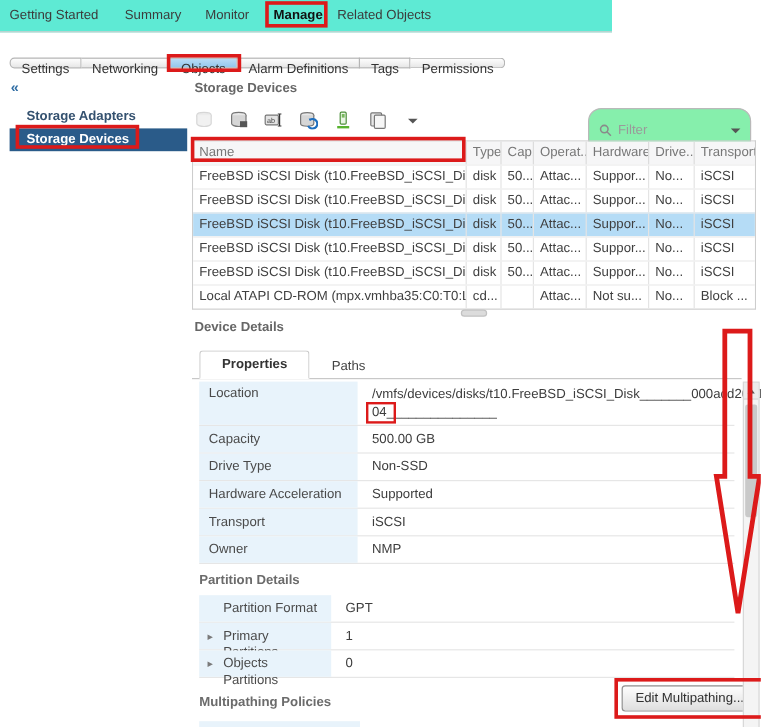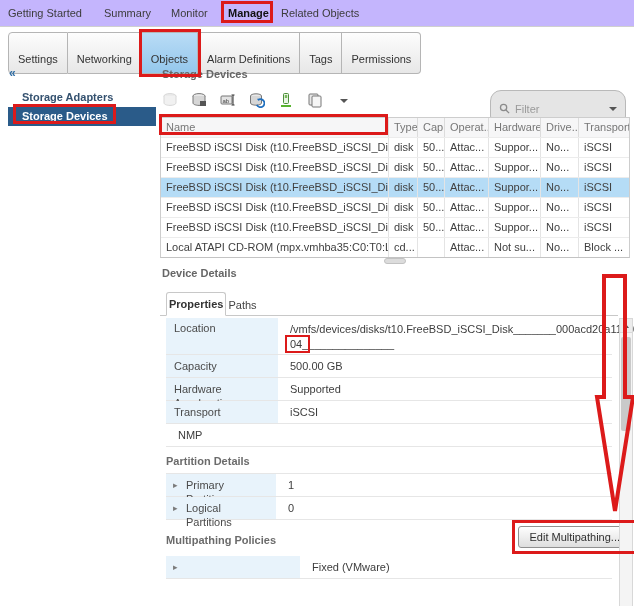--- a/index.html
+++ b/index.html
@@ -4,30 +4,30 @@
 <style>
   * { box-sizing: border-box; margin: 0; padding: 0; }
   html,body { width: 634px; height: 606px; }
   body {
     position: relative; overflow: hidden; background: #fff;
     font-family: "Liberation Sans", sans-serif; font-size: 11px; color: #3f3f3f;
   }
   .rbox { position: absolute; border: 3px solid #dc1a1a; pointer-events: none; z-index: 9; }
 
   
-  .top-tabs { position: absolute; left:0; top:0; width:634px; height:27px; border-bottom:1px solid #cfcfcf; background:#c4b5fd; }
+  .top-tabs { position: absolute; left:0; top:0; width:510px; height:27px; border-bottom:1px solid #cfcfcf; background:#5eead4; }
   .top-tab { position:absolute; top:7px; color:#3c3c3c; cursor:default; white-space:nowrap; }
   .top-tab.active { font-weight:bold; color:#111; }
   .top-tab .rbox { left:-7px; right:-4px; top:-6px; bottom:-4px; }
 
   
   .subtabs { position:absolute; left:8px; top:32px; height:25px; display:flex; }
   .seg {
-    position:relative; padding:20px 9px; border:1px solid #b5b5b5; border-left:none;
-    background:linear-gradient(#fdfdfd,#e7e7e7); color:#333; white-space:nowrap; cursor:default;
+    position:relative; padding:3px 9px; border:1px solid #b5b5b5; border-left:none;
+    background:linear-gradient(#fdfdfd,#e7e7e7); color:#333; white-space:nowrap; cursor:default;margin-top:16px;
   }
   .seg:first-child { border-left:1px solid #b5b5b5; border-radius:4px 0 0 4px; }
   .seg:last-child { border-radius:0 4px 4px 0; }
   .seg.selected { background:linear-gradient(#b9dcf6,#94c7ec); }
   .seg .rbox { left:-3px; right:-4px; top:-4px; bottom:-4px; }
 
   
   .sidebar { position:absolute; left:8px; top:62px; width:148px; height:544px; }
   .collapse { position:absolute; left:1px; top:4px; color:#2f6da4; font-weight:bold; font-size:12px; cursor:pointer; }
   .side-items { position:absolute; left:0; top:26px; width:148px; }
@@ -38,21 +38,21 @@
   
   .main { position:absolute; left:160px; top:62px; width:474px; height:544px; }
   .panel-title { position:absolute; left:2px; top:6px; font-weight:bold; color:#666; }
 
   .toolbar { position:absolute; left:2px; top:28px; width:468px; height:24px; }
   .tb-icons { position:absolute; left:0; top:2px; display:flex; gap:11px; align-items:center; }
   .tb-btn { width:18px; height:18px; position:relative; cursor:pointer; }
   .tb-btn svg { display:block; }
   .tb-caret { width:0; height:0; border-left:4px solid transparent; border-right:4px solid transparent; border-top:4px solid #555; margin-left:-4px; align-self:center; }
 
-  .filterbox { position:absolute; right:4px; top:0; width:136px; height:37px; border:1px solid #b9b9b9; border-radius:11px; background:#e5e5e5; display:flex; align-items:center; padding:0 8px; }
+  .filterbox { position:absolute; right:4px; top:0; width:136px; height:37px; border:1px solid #b9b9b9; border-radius:11px; background:#86efac; display:flex; align-items:center; padding:0 8px; }
   .filterbox input { border:none; outline:none; flex:1; font-family:"Liberation Sans",sans-serif; font-size:11px; color:#555; min-width:0; background:transparent; }
   .filterbox input::placeholder { color:#9a9a9a; }
   .f-caret { width:0; height:0; border-left:4px solid transparent; border-right:4px solid transparent; border-top:4px solid #555; }
 
   
   .dev-table { position:absolute; left:0; top:55px; width:470px; border:1px solid #cdcdcd; border-bottom:1px solid #c3c3c3; }
   .trow { display:flex; height:20px; line-height:19px; background:#fff; cursor:pointer;justify-content:space-between; }
   .trow.thead { height:19px; background:#f6f6f7; color:#777; cursor:default; }
   .trow.selected { background:#b5dcf6; }
   .tcell { padding:0 5px; white-space:nowrap; overflow:hidden; border-right:1px solid #dcdcdc; flex:none; position:relative; }
@@ -60,29 +60,29 @@
   .tcell:last-child { border-right:none; }
   .trow:not(.thead) { border-top:1px solid #ececec; }
   .c0{width:228px;} .c1{width:29px;} .c2{width:27px;} .c3{width:44px;} .c4{width:52px;} .c5{width:38px;} .c6{width:50px;}
   .name-rbox { left:-2px; top:-4px; width:229px; height:21px; }
 
   .splitter { position:absolute; left:224px; top:196px; width:22px; height:6px; background:#dcdcdc; border:1px solid #c2c2c2; border-radius:3px; cursor:row-resize; }
 
   
   .dd-title { position:absolute; left:2px; top:205px; font-weight:bold; color:#666; }
   .dd-tabs { position:absolute; left:0; top:227px; width:458px; height:27px; border-bottom:1px solid #c8c8c8; display:flex; align-items:flex-end; }
-  .dd-tab { padding:5px 2px; margin-bottom:-1px; color:#444; cursor:pointer; }
+  .dd-tab { padding:5px 18px; margin-bottom:-1px; color:#444; cursor:pointer; }
   .dd-tab.active { background:#fff; border:1px solid #c8c8c8; border-bottom-color:#fff; border-radius:3px 3px 0 0; font-weight:bold; color:#333; margin-left:6px; }
 
   .details { position:absolute; left:0; top:256px; width:458px; height:350px; }
   .ptable { margin-left:6px; width:446px; }
   .prow { display:flex; border-bottom:1px solid #e6e6e6; }
   .plabel { background:#e8f3fb; color:#4a4a4a; padding:4px 8px; flex:none; position:relative; }
   .pvalue { padding:4px 0 4px 12px; color:#3d3d3d; flex:1; }
-  .w130{width:112px;} .w110{width:110px;} .w134{width:134px;}
+  .w130{width:132px;} .w110{width:110px;} .w134{width:134px;}
   .indent { padding-left:20px; }
   .exp { position:absolute; left:7px; top:4px; color:#7a7a7a; font-size:9px; cursor:pointer; }
   .h22 .plabel,.h22 .pvalue { height:22px; line-height:14px; }
   .loc-row .plabel { height:36px; }
   .loc-row .pvalue { height:36px; line-height:15px; }
   .loc-code { position:relative; display:inline-block; }
   .loc-code .rbox { border-width:2px; left:-5px; right:-8px; top:-2px; bottom:-1px; }
 
   .section-title { margin:6px 0 4px 6px; font-weight:bold; color:#6b6b6b; height:16px; line-height:16px; }
   .multi-head { position:relative; margin:8px 0 4px 6px; height:24px; }
@@ -284,47 +284,54 @@
             <span>04</span>
             <span class="rbox"></span>
           </span><span>_______________</span>
         </span>
       </div>
       <div class="prow h22">
         <span class="plabel w130">Capacity</span>
         <span class="pvalue">500.00 GB</span>
       </div>
       <div class="prow h22">
+        <span class="plabel w130">Drive Type</span>
+        <span class="pvalue">Non-SSD</span>
+      </div>
+      <div class="prow h22">
         <span class="plabel w130">Hardware Acceleration</span>
         <span class="pvalue">Supported</span>
       </div>
       <div class="prow h22">
         <span class="plabel w130">Transport</span>
         <span class="pvalue">iSCSI</span>
       </div>
       <div class="prow h22">
+        <span class="plabel w130">Owner</span>
         <span class="pvalue">NMP</span>
       </div>
     </div>
 
     <div class="section-title">Partition Details</div>
     <div class="ptable">
       <div class="prow h22">
+        <span class="plabel w110 indent">Partition Format</span>
+        <span class="pvalue">GPT</span>
       </div>
       <div class="prow h22">
         <span class="plabel w110 indent">
           <span class="exp">▸</span>
           <span>Primary Partitions</span>
         </span>
         <span class="pvalue">1</span>
       </div>
       <div class="prow h22">
         <span class="plabel w110 indent">
           <span class="exp">▸</span>
-          <span>Logical Partitions</span>
+          <span>Objects Partitions</span>
         </span>
         <span class="pvalue">0</span>
       </div>
     </div>
 
     <div class="multi-head">
       <div class="section-title">Multipathing Policies</div>
       <button class="edit-btn">
         <span>Edit Multipathing...</span>
         <span class="rbox"></span>

